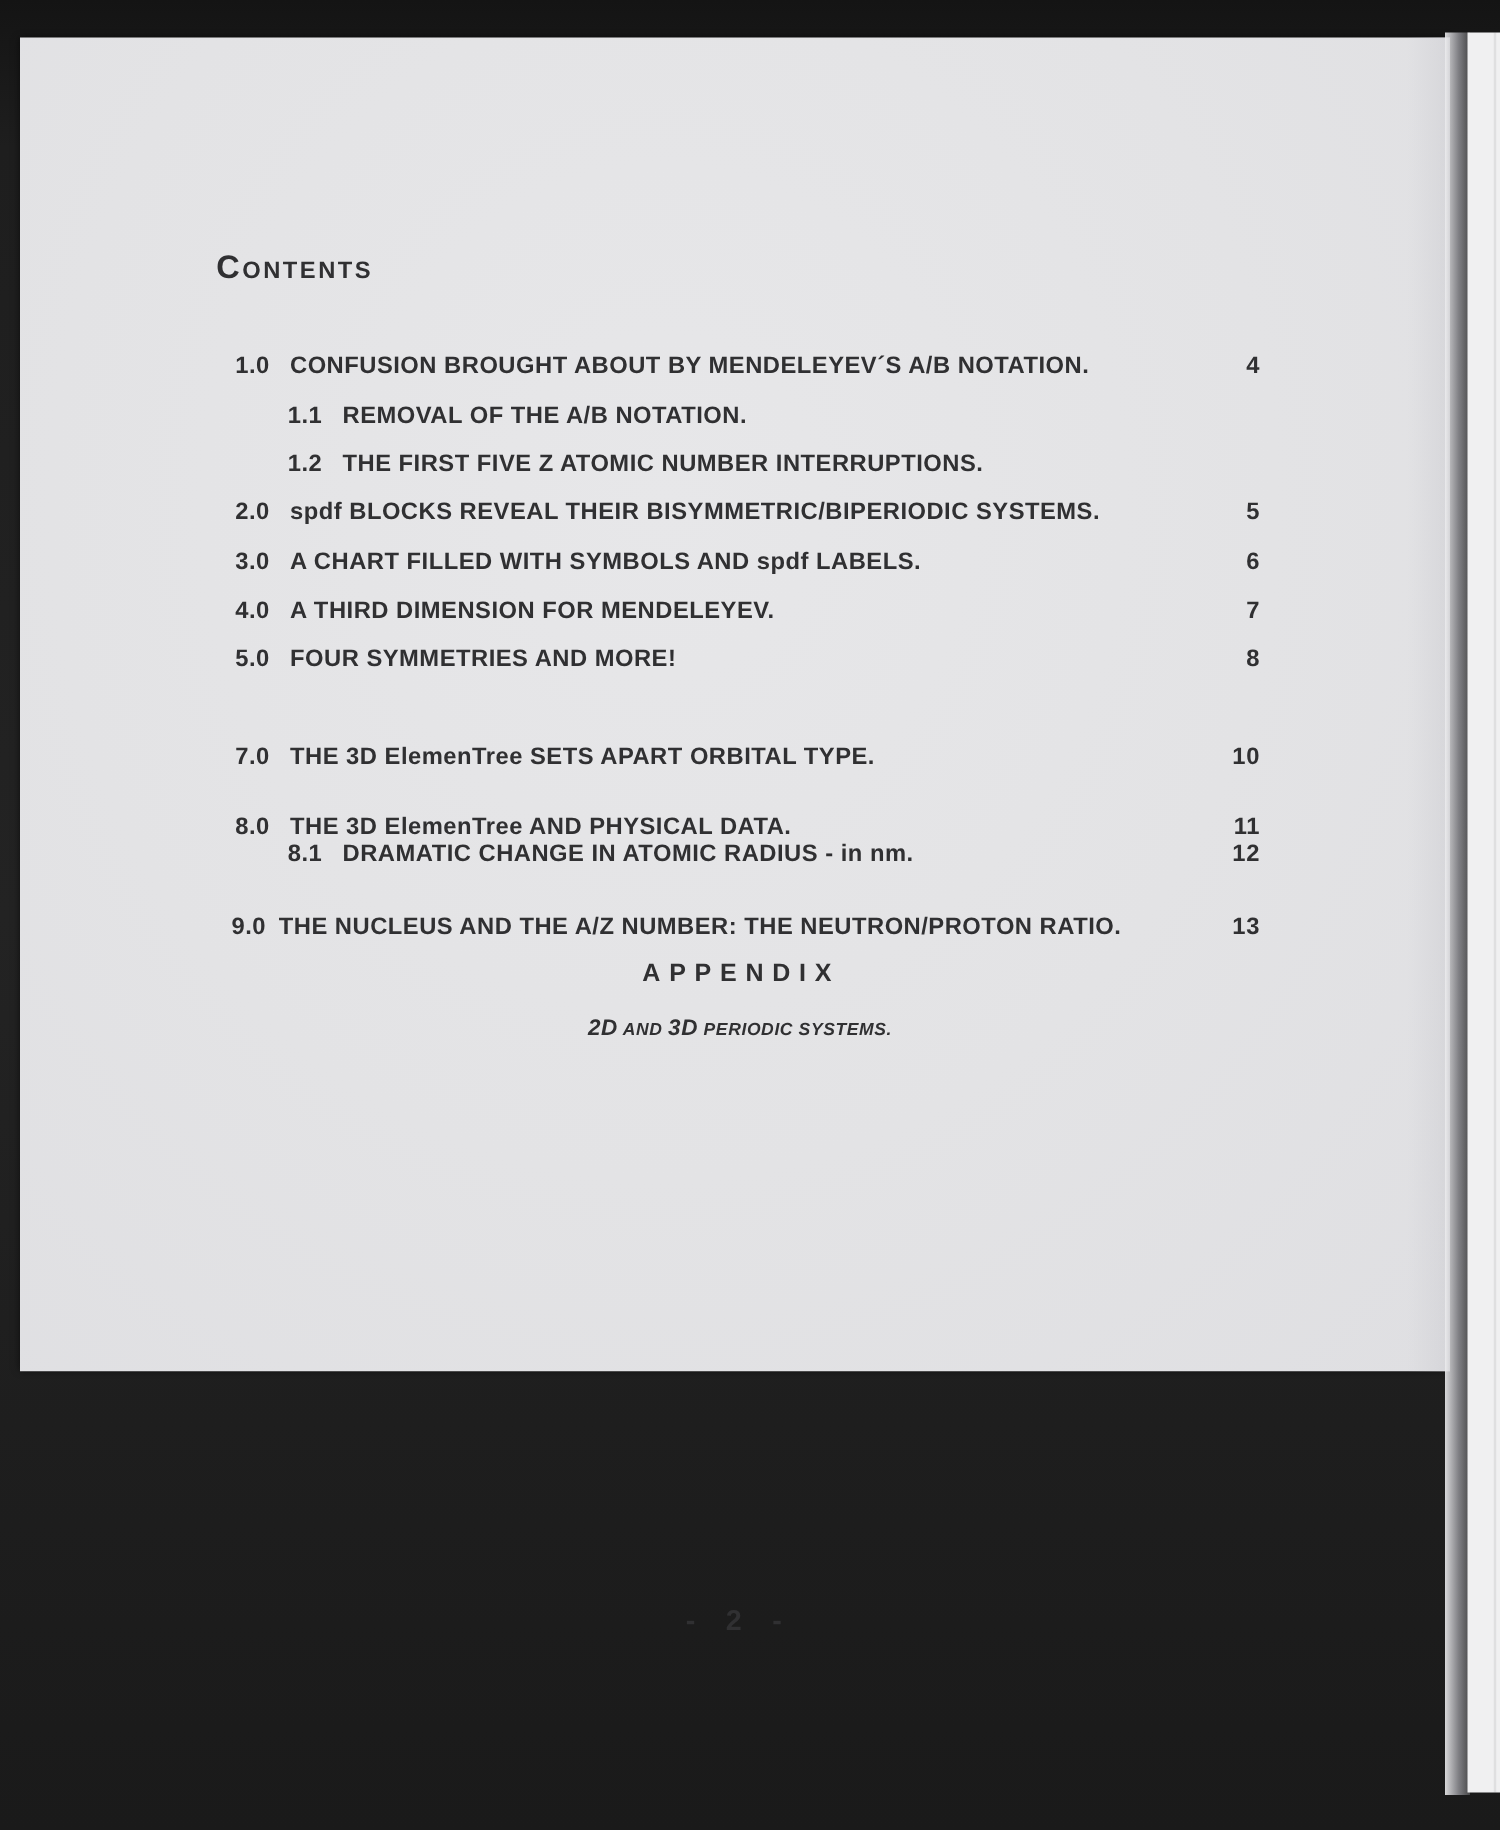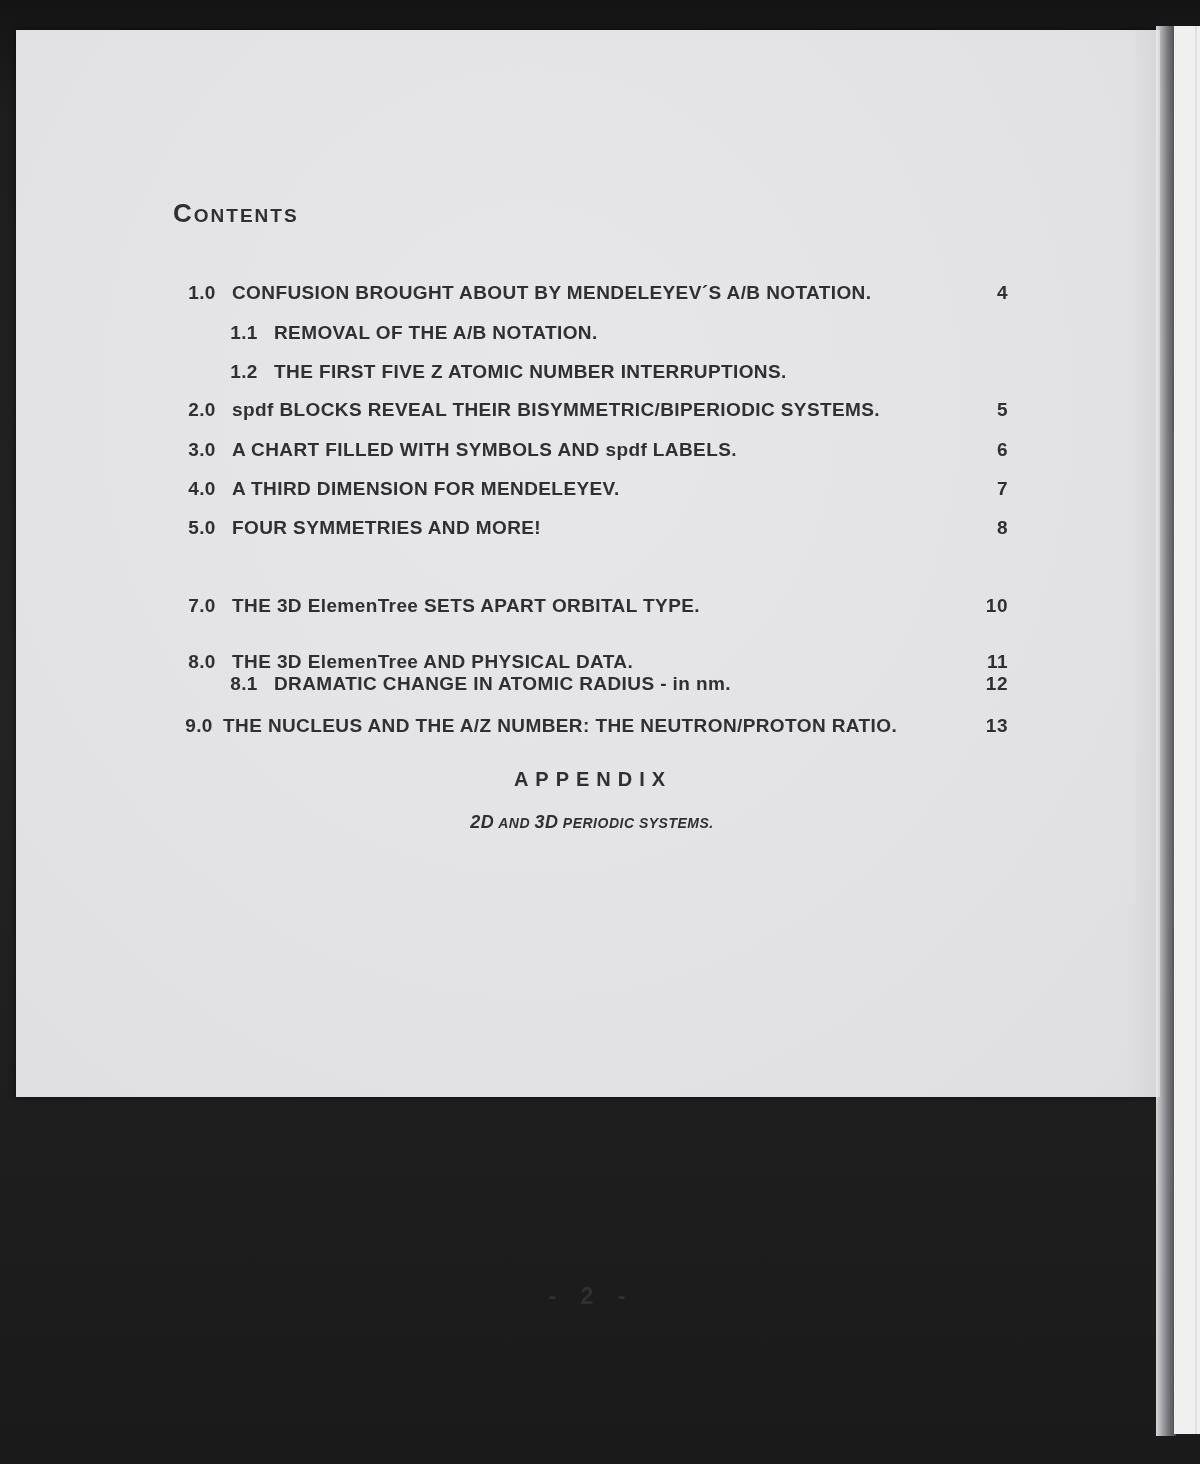--- a/index.html
+++ b/index.html
@@ -131,21 +131,21 @@
   <div class="row ink indent-main" style="top:620px">
     <span class="num">8.0</span><span class="label">THE 3D ElemenTree AND PHYSICAL DATA.</span>
     <span class="page">11</span>
   </div>
 
   <div class="row ink indent-sub" style="top:642px">
     <span class="num">8.1</span><span class="label">DRAMATIC CHANGE IN ATOMIC RADIUS - in nm.</span>
     <span class="page">12</span>
   </div>
 
-  <div class="row ink indent-main" style="top:684px; padding-left:167px">
+  <div class="row ink indent-main" style="top:700px; padding-left:167px">
     <span class="num" style="margin-right:8px">9.0</span><span class="label">THE NUCLEUS AND THE A/Z NUMBER: THE NEUTRON/PROTON RATIO.</span>
     <span class="page">13</span>
   </div>
 
   <div class="appendix-title ink">APPENDIX</div>
 
   <div class="appendix-sub ink">
     <span class="apx-big">2D</span><span class="apx-small"> AND </span><span class="apx-big">3D</span><span class="apx-small"> PERIODIC SYSTEMS.</span>
   </div>
 

